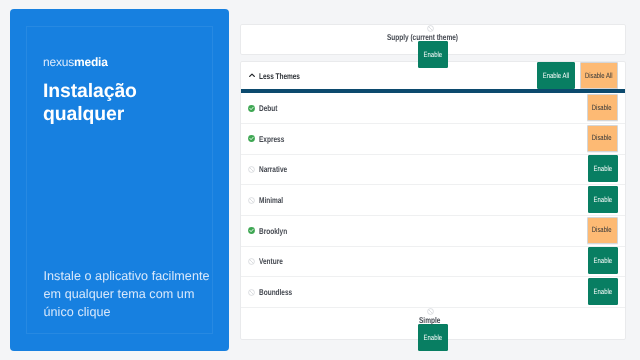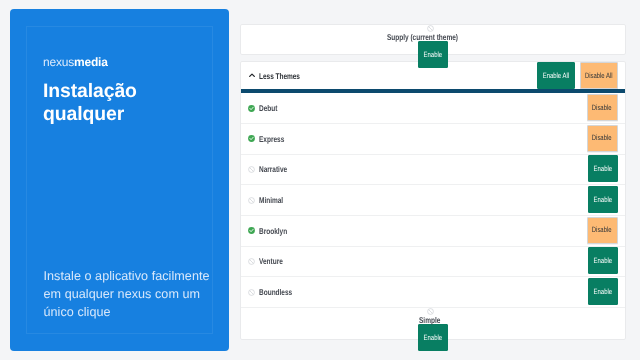--- a/index.html
+++ b/index.html
@@ -59,21 +59,21 @@
 <body>
 
 <div class="page">
 
   <div class="promo">
     <div class="inner-frame"></div>
     <div class="logo">
       <span class="thin">nexus</span><span class="bold">media</span>
     </div>
     <div class="headline">Instalação qualquer</div>
-    <div class="subtext">Instale o aplicativo facilmente em qualquer nexus com um único clique</div>
+    <div class="subtext">Instale o aplicativo facilmente em qualquer tema com um único clique</div>
   </div>
 
   <div class="panel">
     <div class="card first">
       <div class="row" style="border-bottom:none;width:100%;height:100%">
         <span class="ico">
             <svg viewBox="0 0 20 20" width="7" height="7">
               <circle cx="10" cy="10" r="8.3" fill="none" stroke="#cdd0d4" stroke-width="2.0"></circle>
               <line x1="4.9" y1="4.9" x2="15.1" y2="15.1" stroke="#cdd0d4" stroke-width="2.0"></line>
             </svg>

